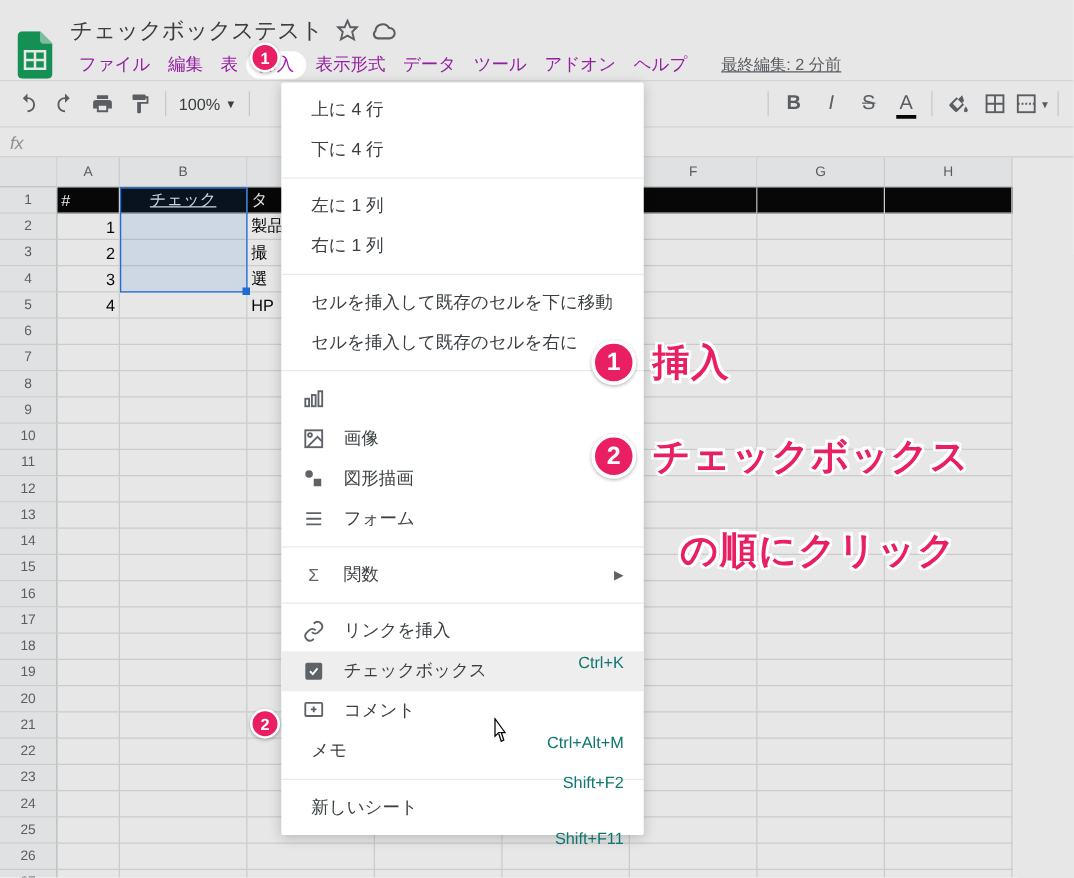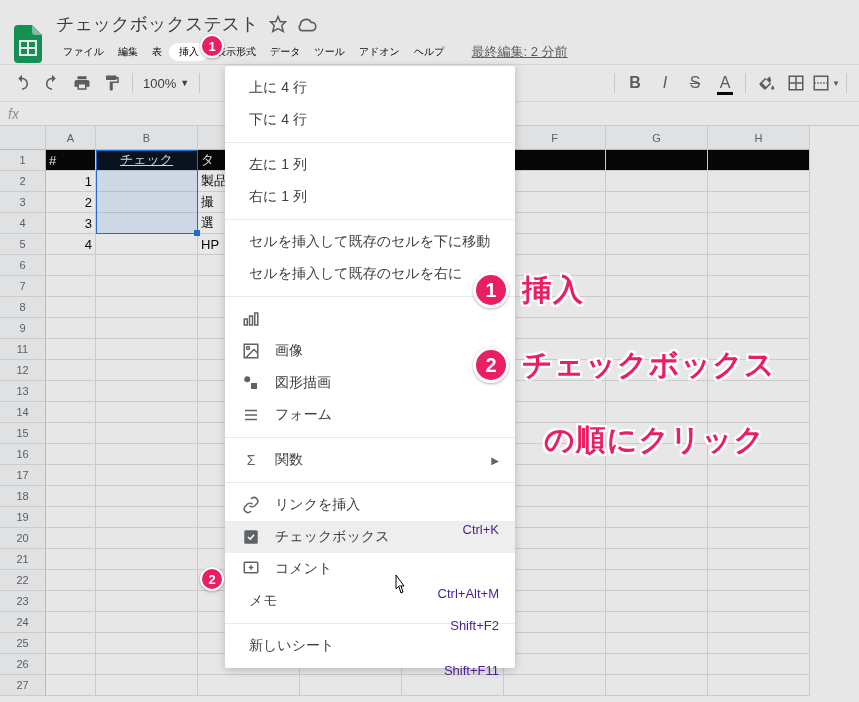--- a/index.html
+++ b/index.html
@@ -7,21 +7,21 @@
 
 
 .header { height: 64px; display: flex; align-items: flex-end; padding: 8px 0 0 8px; }
 .sheets-logo { width: 40px; height: 40px; display: flex; align-items: center; justify-content: center; }
 .sheets-logo svg { width: 28px; height: 38px; }
 .doc-info { flex: 1; padding-left: 8px; }
 .doc-title-row { display: flex; align-items: center; gap: 10px; height: 24px; }
 .doc-title { font-size: 18px; color: #3c4043; }
 .star-icon, .cloud-icon { color: #5f6368; display: flex; align-items: center; }
 .menubar { display: flex; align-items: center; gap: 0; margin-top: 4px; height: 24px; }
-.menu-item { padding: 2px 7px; font-size: 10px; color: #000000; cursor: pointer; border-radius: 3px; }
+.menu-item { padding: 2px 7px; font-size: 14px; color: #a21caf; cursor: pointer; border-radius: 3px; }
 .menu-item.active { background: #fff; border-radius: 12px; padding: 2px 10px; position: relative; z-index: 101; }
 .last-edit { margin-left: 20px; font-size: 13px; color: #5f6368; text-decoration: underline; cursor: pointer; }
 
 
 .toolbar { height: 38px; border-top: 1px solid #e8eaed; border-bottom: 1px solid #e8eaed; display: flex; align-items: center; padding: 0 8px; gap: 2px; }
 .tb-btn { width: 28px; height: 28px; display: flex; align-items: center; justify-content: center; color: #5f6368; cursor: pointer; border-radius: 2px; }
 .tb-sep { width: 1px; height: 20px; background: #dadce0; margin: 0 4px; }
 .zoom-sel { font-size: 13px; color: #3c4043; padding: 0 4px; display: flex; align-items: center; gap: 4px; cursor: pointer; }
 .tb-color-a { position: relative; }
 .tb-color-a::after { content: ""; position: absolute; bottom: 2px; left: 6px; right: 6px; height: 3px; background: #000; }
@@ -45,21 +45,21 @@
 
 .selection { position: absolute; border: 1px solid #1a73e8; background: rgba(26,115,232,0.12); pointer-events: none; }
 .sel-handle { position: absolute; width: 6px; height: 6px; background: #1a73e8; }
 
 
 .dropdown { position: absolute; left: 225px; top: 66px; width: 290px; background: #fff; box-shadow: 0 2px 10px rgba(0,0,0,0.2); border-radius: 2px; z-index: 100; padding: 6px 0; }
 .dd-item { height: 32px; display: flex; align-items: center; padding: 0 16px 0 16px; font-size: 14px; color: #3c4043; cursor: pointer; gap: 14px; }
 .dd-item.hovered { background: #eee; }
 .dd-icon { width: 20px; display: flex; align-items: center; justify-content: center; color: #5f6368; }
 .dd-label { flex: 1; }
-.dd-shortcut { font-size: 13px; color: #4c1d95; margin-top: 48px; }
+.dd-shortcut { font-size: 13px; color: #0f766e; margin-top: 48px; }
 .dd-arrow { color: #5f6368; font-size: 10px; }
 .dd-sep { height: 1px; background: #e8eaed; margin: 6px 0; }
 .dd-item.noicon { padding-left: 24px; }
 
 
 .dim { position: absolute; inset: 0; background: rgba(60,60,60,0.12); pointer-events: none; z-index: 50; }
 
 
 .badge { position: absolute; width: 24px; height: 24px; border-radius: 50%; background: #e91e63; color: #fff; font-size: 13px; font-weight: bold; display: flex; align-items: center; justify-content: center; z-index: 200; border: 2px solid #fff; box-shadow: 0 1px 3px rgba(0,0,0,0.3); }
 .badge.big { width: 36px; height: 36px; font-size: 20px; border-width: 3px; }
@@ -286,20 +286,31 @@
         <div class="cell cA"></div>
         <div class="cell cB"></div>
         <div class="cell cC"></div>
         <div class="cell cD"></div>
         <div class="cell cE"></div>
         <div class="cell cF"></div>
         <div class="cell cG"></div>
         <div class="cell cH"></div>
       </div>
       <div class="row">
+        <div class="row-h">10</div>
+        <div class="cell cA"></div>
+        <div class="cell cB"></div>
+        <div class="cell cC"></div>
+        <div class="cell cD"></div>
+        <div class="cell cE"></div>
+        <div class="cell cF"></div>
+        <div class="cell cG"></div>
+        <div class="cell cH"></div>
+      </div>
+      <div class="row">
         <div class="row-h">11</div>
         <div class="cell cA"></div>
         <div class="cell cB"></div>
         <div class="cell cC"></div>
         <div class="cell cD"></div>
         <div class="cell cE"></div>
         <div class="cell cF"></div>
         <div class="cell cG"></div>
         <div class="cell cH"></div>
       </div>

